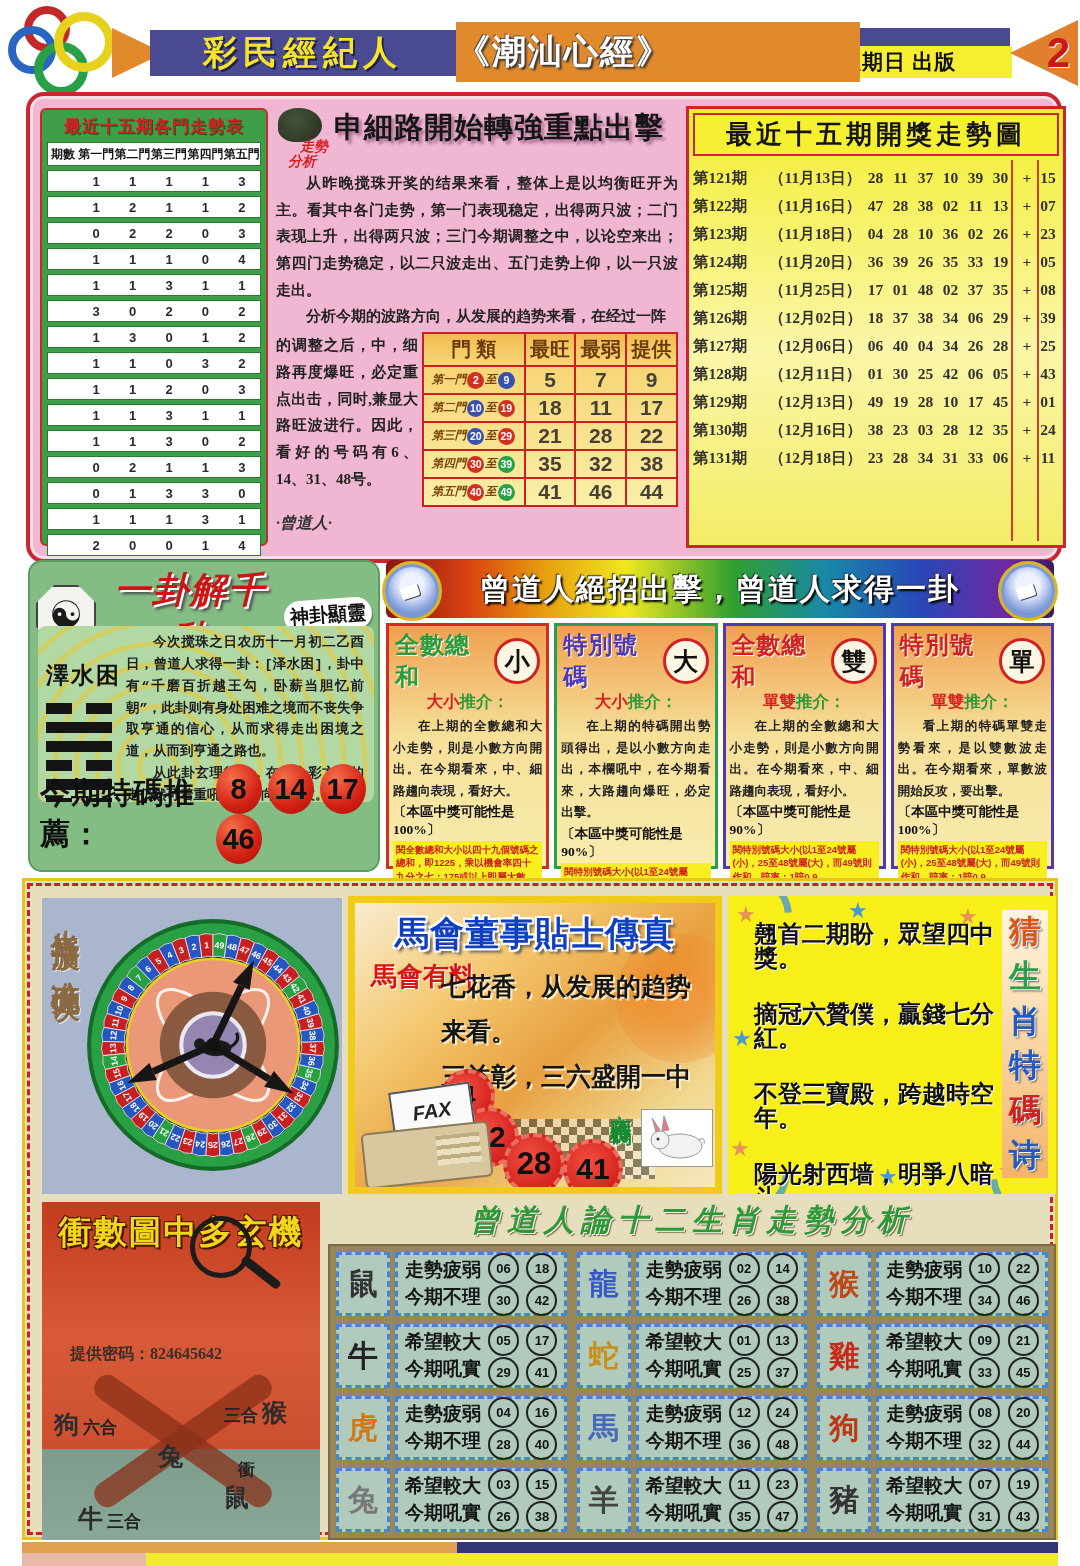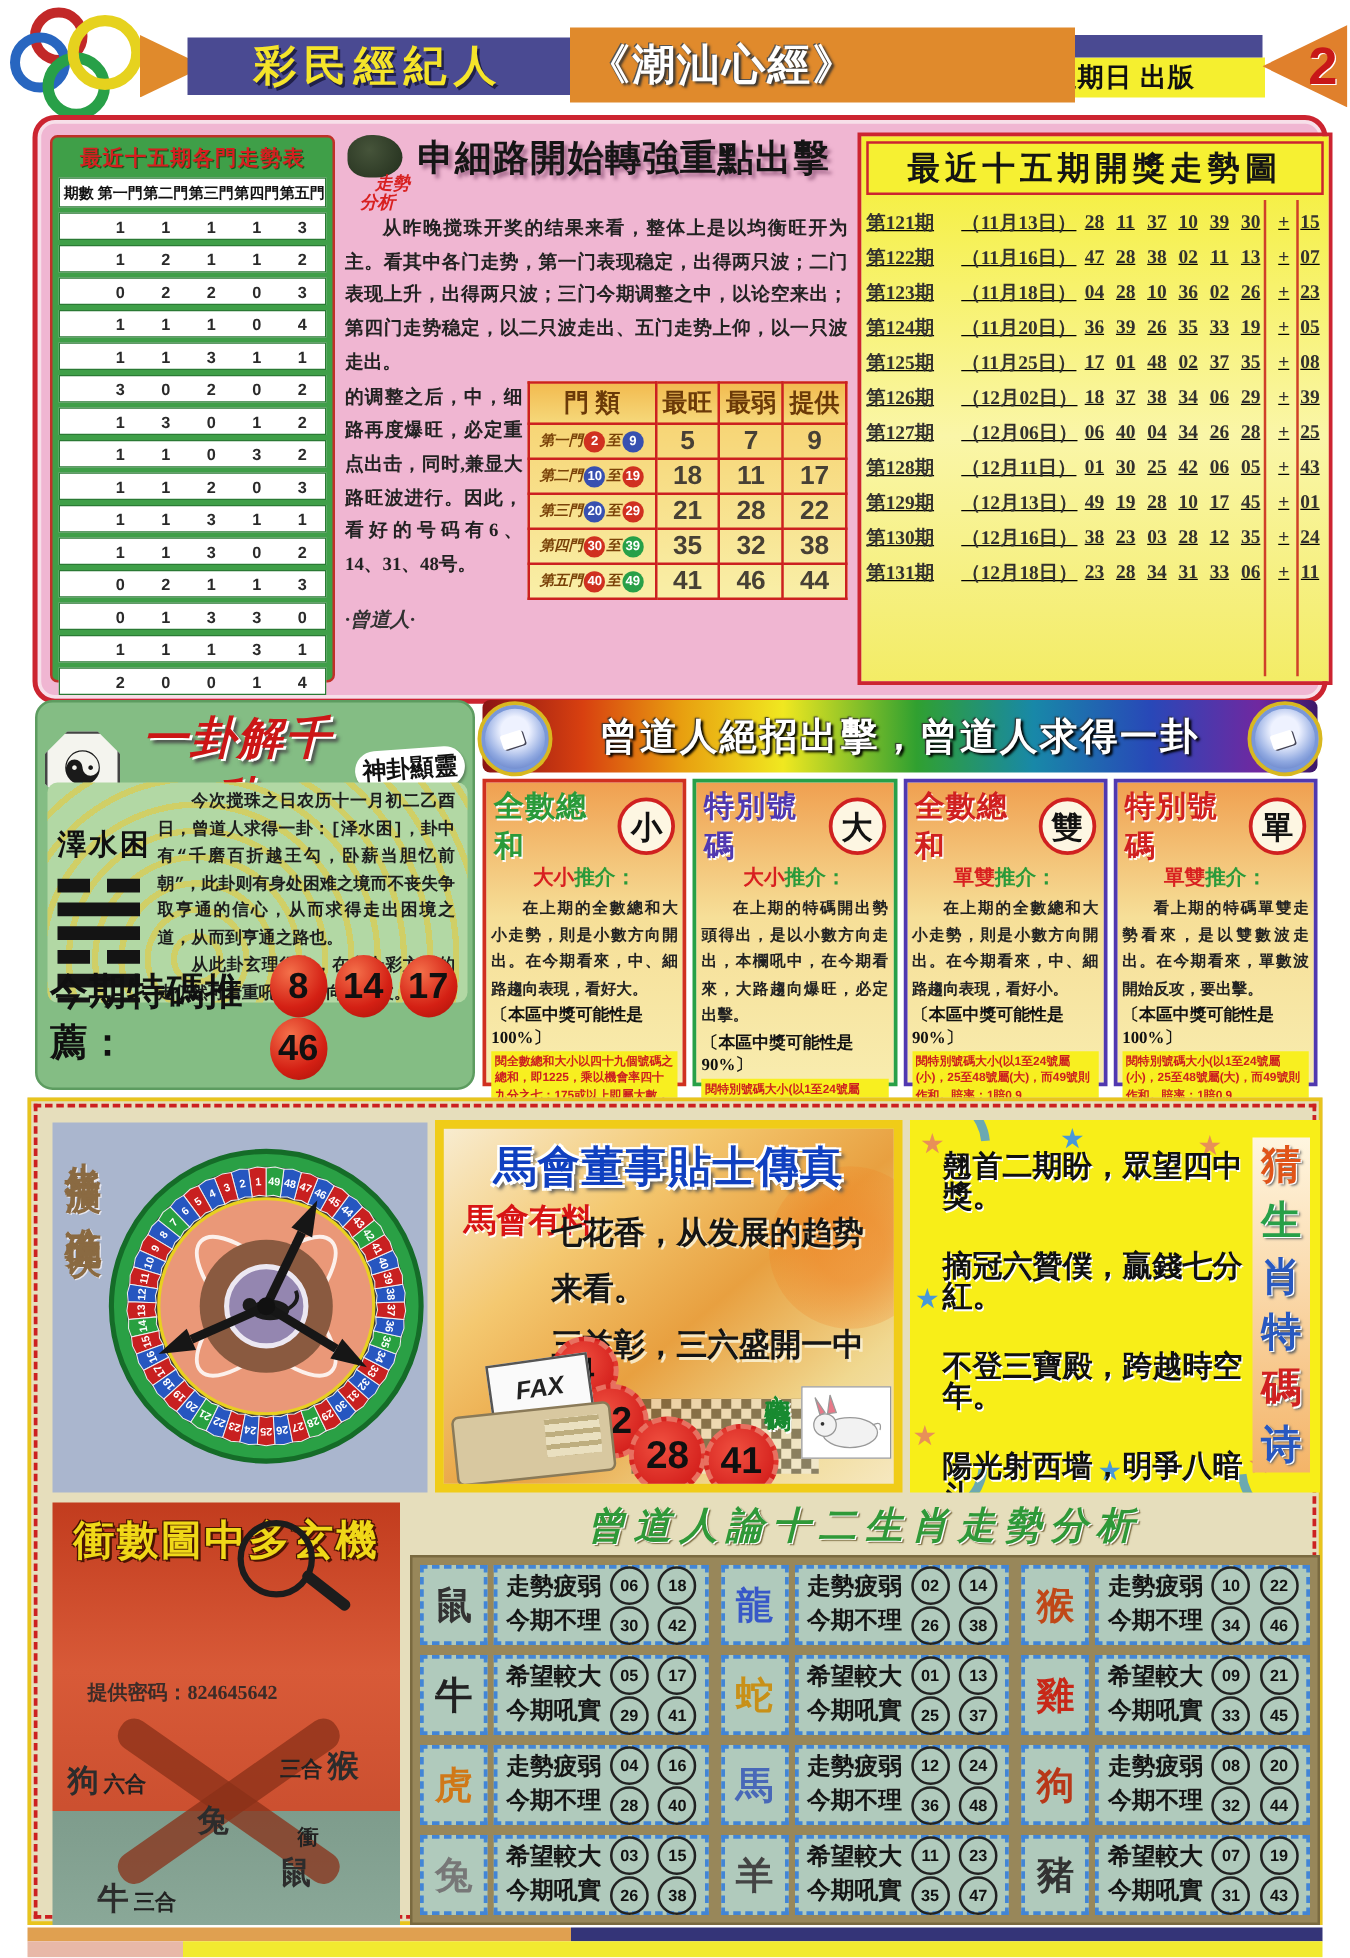--- a/index.html
+++ b/index.html
@@ -15,21 +15,21 @@
   .ring.r3{left:26px;top:40px;width:36px;height:36px;border:9px solid #28a048;}
   .ring.r4{left:46px;top:10px;width:42px;height:42px;border:9px solid #e6d21e;}
   .arrow-left{position:absolute;left:112px;top:28px;width:52px;height:50px;background:#e08a2c;
               clip-path:polygon(0 0,0 100%,100% 50%);}
   .band-blue{position:absolute;left:150px;top:30px;width:306px;height:46px;background:#4a4a92;
              display:flex;align-items:center;justify-content:center;}
   .band-blue span{color:#f5e42a;font:900 34px "Liberation Serif",serif;letter-spacing:6px;
                   text-shadow:2px 2px 0 #20204a;}
   .band-orange{position:absolute;left:456px;top:22px;width:404px;height:60px;background:#e08a2c;
                display:flex;align-items:center;}
-  .band-orange span{margin-left:14px;color:#fff;font:900 34px "Liberation Serif",serif;letter-spacing:2px;
+  .band-orange span{color:#fff;font:900 34px "Liberation Serif",serif;letter-spacing:2px;
                     text-shadow:2px 2px 2px #333,-1px -1px 0 #555;}
   .band-right-top{position:absolute;left:760px;top:28px;width:250px;height:18px;background:#4a4a92;}
   .band-date{position:absolute;left:620px;top:46px;width:392px;height:32px;background:#f5ef2f;
              display:flex;align-items:center;justify-content:center;}
   .band-date span{color:#101010;font:700 21px "Liberation Serif",serif;letter-spacing:1px;}
   .arrow-right{position:absolute;right:2px;top:20px;width:68px;height:66px;background:#e0802c;
                clip-path:polygon(100% 0,100% 100%,0 50%);display:flex;align-items:center;justify-content:flex-end;}
   .arrow-right b{color:#c81818;font:900 42px "Liberation Sans",sans-serif;margin-right:8px;
                  text-shadow:1px 1px 0 #fff;}
 
@@ -82,21 +82,21 @@
         vertical-align:middle;margin:0 1px;}
   .signature{font:700 italic 16px "Liberation Serif",serif;color:#333;margin-top:6px;}
 
   
   .draws{position:absolute;left:656px;top:10px;width:380px;height:442px;
          background:linear-gradient(180deg,#f4ee30,#faf6a8 55%,#f3ec66);
          border:3px solid #cc2430;box-sizing:border-box;display:flex;flex-direction:column;}
   .draws-title{margin:4px;border:2px solid #cc2430;background:#f6f032;
                font:900 26px "Liberation Serif",serif;color:#141414;text-align:center;
                letter-spacing:4px;padding:2px 0;}
-  .draw-rows{flex:1;position:relative;padding:4px 0 0 4px;text-decoration:underline;}
+  .draw-rows{flex:1;position:relative;padding:4px 0 0 4px;}
   .drow{display:flex;height:28px;align-items:center;font:700 15.5px "Liberation Serif",serif;color:#33312e;}
   .d-issue{width:76px;} .d-date{width:94px;}
   .d-num{width:25px;text-align:center;}
   .d-plus{width:20px;text-align:center;margin-left:4px;}
   .d-spec{width:22px;text-align:center;}
   .vline{position:absolute;top:0;bottom:4px;width:0;border-left:2px solid #d04028;}
   .vline.v1{left:322px;} .vline.v2{left:348px;}
 
   
   .hex-panel{position:absolute;left:28px;top:560px;width:352px;height:312px;background:#84bd84;
@@ -417,20 +417,21 @@
     <div class="mid">
       <div class="mid-top">
         <div class="frog-badge">
           <span class="blob"></span>
           <span class="b1">走勢</span>
           <span class="b2">分析</span>
         </div>
         <div class="headline">申細路開始轉強重點出擊</div>
       </div>
       <p class="para ind">从昨晚搅珠开奖的结果来看，整体上是以均衡旺开为主。看其中各门走势，第一门表现稳定，出得两只波；二门表现上升，出得两只波；三门今期调整之中，以论空来出；第四门走势稳定，以二只波走出、五门走势上仰，以一只波走出。</p>
+      <p class="para ind">分析今期的波路方向，从发展的趋势来看，在经过一阵</p>
       <div class="bottom-flex">
         <div class="bottom-left">的调整之后，中，细路再度爆旺，必定重点出击，同时,兼显大路旺波进行。因此，看好的号码有6、14、31、48号。</div>
         <table class="gate-table">
           <thead>
             <tr>
               <th>門 類</th>
               <th>最旺</th>
               <th>最弱</th>
               <th>提供</th>
             </tr>

